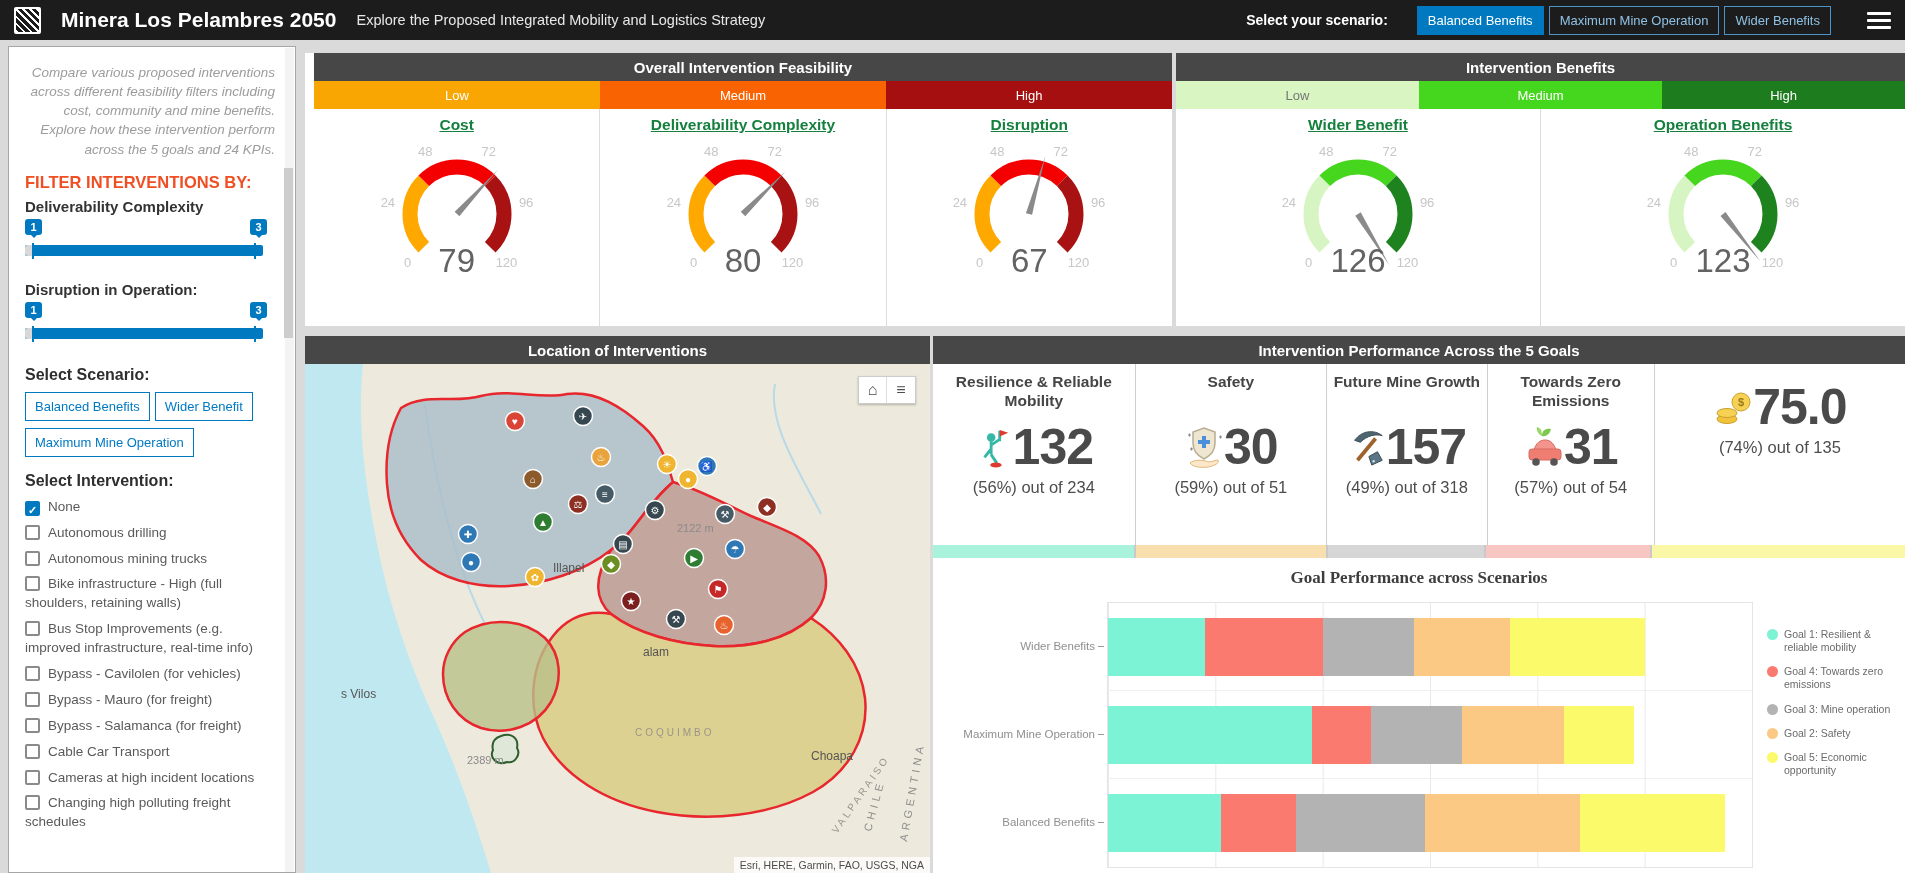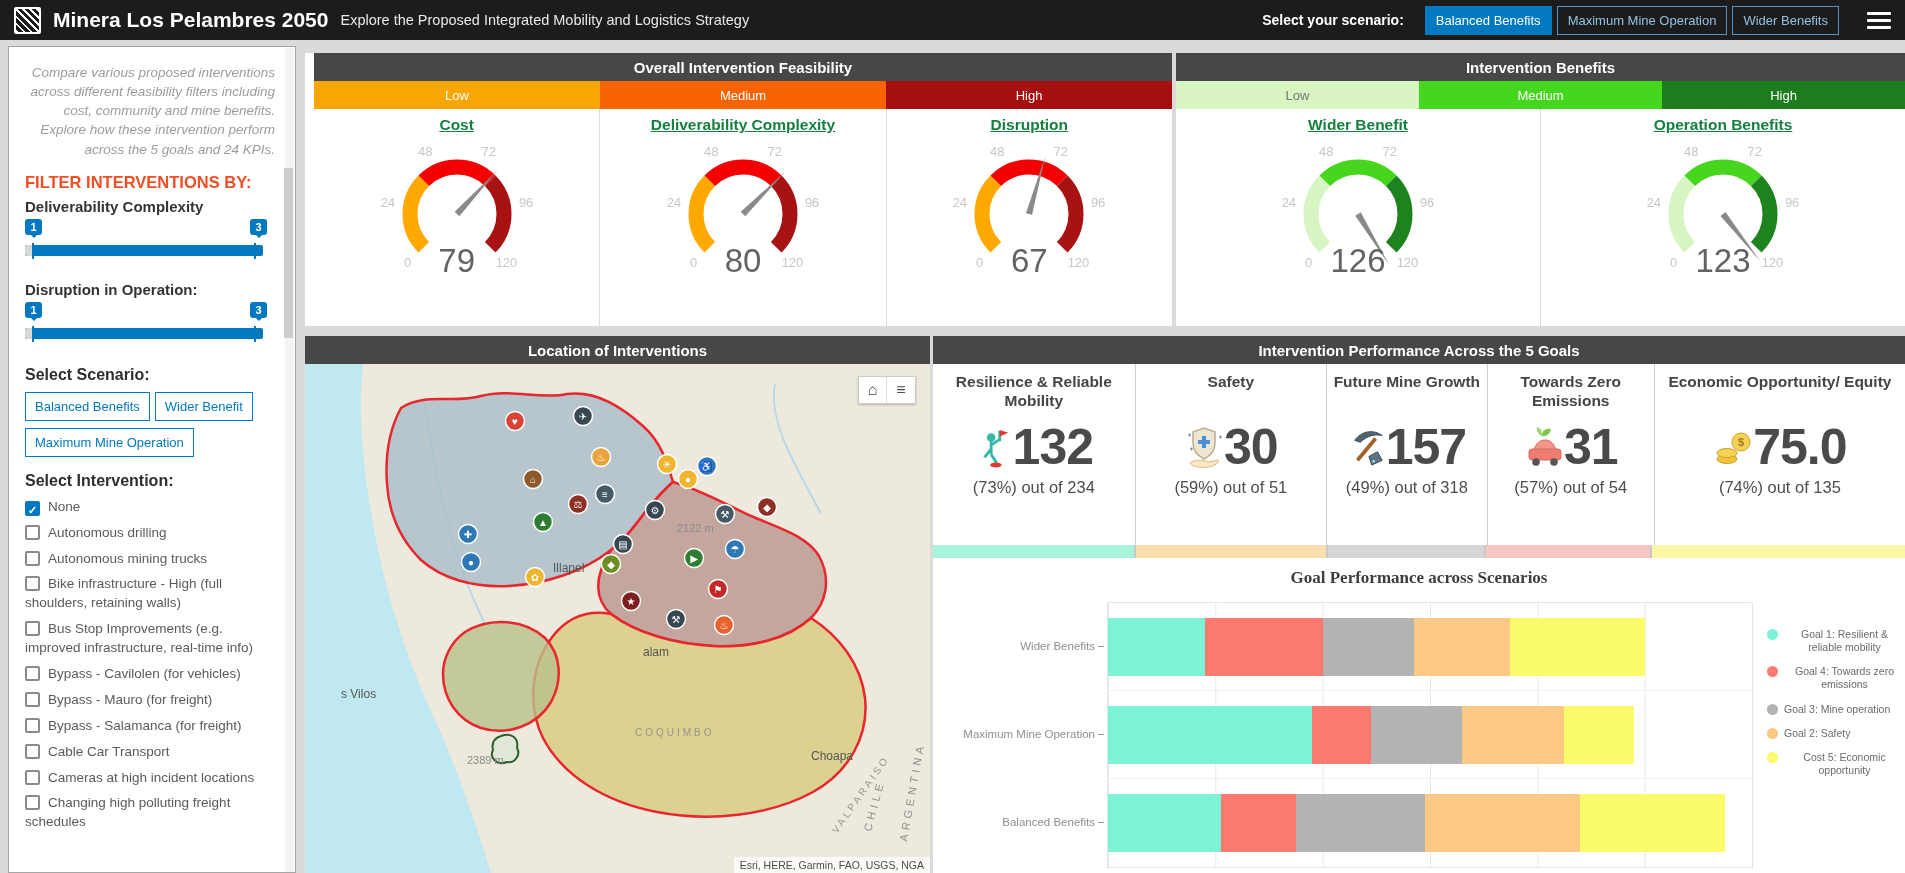--- a/index.html
+++ b/index.html
@@ -3,21 +3,21 @@
 <meta charset="utf-8">
 <style>
   * { box-sizing: border-box; }
   html,body { margin:0; padding:0; }
   body {
     width:1905px; height:873px; position:relative; overflow:hidden;
     background:#dadada; font-family:"Liberation Sans", sans-serif; color:#333;
   }
   
   #appHeader { position:absolute; left:0; top:0; width:1905px; height:40px;
-    background:#1c1c1c; display:flex; align-items:center; padding:0 14px; gap:12px; }
+    background:#1c1c1c; display:flex; align-items:center; padding:0 14px; gap:20px; }
   #logo { width:27px; height:27px; border:2px solid #fff; border-radius:2px;
     background:repeating-linear-gradient(45deg,#fff 0 2px,transparent 2px 5px); flex:0 0 auto; }
   #appTitle { color:#fff; font-size:21px; font-weight:bold; white-space:nowrap; }
   #appSubtitle { color:#e8e8e8; font-size:14.5px; white-space:nowrap; }
   #hdrSpacer { flex:1; }
   #scenarioLabel { color:#fff; font-size:14px; font-weight:bold; margin-right:4px; white-space:nowrap; }
   .hbtn { font-family:inherit; font-size:13px; padding:6px 10px; margin-left:5px; cursor:pointer;
     background:transparent; border:1px solid #4e94c9; color:#8fc1e4; white-space:nowrap; }
   .hbtn.active { background:#0079c1; border-color:#0079c1; color:#fff; }
   #hamburger { margin-left:16px; width:24px; display:flex; flex-direction:column; gap:4px; cursor:pointer; }
@@ -103,21 +103,21 @@
     font-size:11.5px; color:#8f8f8f; text-align:right; padding-right:3px; }
   .ylab:after { content:""; width:6px; height:1px; background:#9a9a9a; margin-left:3px; }
   #plot { flex:1; border:1px solid #e4e4e4; background:#fff;
     background-image:linear-gradient(to right,#e9e9e9 1px,transparent 1px);
     background-size:16.666% 100%; margin-right:14px; }
   .prow { height:88px; border-bottom:1px solid #efefef; position:relative; }
   .prow:last-child { border-bottom:none; }
   .bar { position:absolute; left:0; top:15px; height:58px; display:flex; }
   .bar span { height:100%; }
   #legend { width:138px; padding-top:26px; }
-  .lgItem { display:flex; gap:6px; margin-bottom:11px; align-items:flex-start;text-align:center; }
+  .lgItem { display:flex; gap:6px; margin-bottom:11px; align-items:flex-start; }
   .lgDot { width:11px; height:11px; border-radius:50%; flex:0 0 auto; margin-top:1px; }
   .lgTxt { font-size:10.5px; color:#6b6b6b; line-height:1.25; }
 </style>
 </head>
 <body>
 
 <div id="appHeader">
   <div id="logo"></div>
   <div id="appTitle">Minera Los Pelambres 2050</div>
   <div id="appSubtitle">Explore the Proposed Integrated Mobility and Logistics Strategy</div>
@@ -420,21 +420,21 @@
       <div class="card-title">Resilience &amp; Reliable Mobility</div>
       <div class="card-main">
         <svg width="38" height="44" viewBox="0 0 40 44">
           <circle cx="17" cy="12" r="4.5" fill="#35b8a5"></circle>
           <path d="M17 16 L17 30 M17 20 L26 14 M26 5 L26 16 M17 24 L10 33 M17 30 L23 39" stroke="#35b8a5" stroke-width="3" fill="none"></path>
           <polygon points="26,4 35,7 26,11" fill="#e03a2f"></polygon>
           <ellipse cx="22" cy="41" rx="6" ry="2.6" fill="#e03a2f"></ellipse>
         </svg>
         <div class="card-value">132</div>
       </div>
-      <div class="card-sub">(73%) out of 234</div>
+      <div class="card-sub">(56%) out of 234</div>
     </div>
     <div class="card" style="flex:191">
       <div class="card-title">Safety</div>
       <div class="card-main">
         <svg width="40" height="44" viewBox="0 0 40 44">
           <path d="M20 3 L31 7 V18 C31 27 26 31 20 34 C14 31 9 27 9 18 V7 Z" fill="#efe6d2" stroke="#b9ad92" stroke-width="1.5"></path>
           <path d="M18 11 h4 v4 h4 v4 h-4 v4 h-4 v-4 h-4 v-4 h4 z" fill="#4a90d9"></path>
           <path d="M6 38 C11 34 19 35 25 37 L34 35 C36 38 30 41 24 42 C16 43 9 42 6 38 Z" fill="#fce8c8" stroke="#e0b87a"></path>
           <path d="M4 10 l3 0 M5.5 8.5 l0 3 M35 12 l3 0 M36.5 10.5 l0 3 M6 24 l3 0 M7.5 22.5 l0 3" stroke="#8a8a8a" stroke-width="1.2"></path>
         </svg>
@@ -464,21 +464,20 @@
           <path d="M10 25 C12 18 16 15 21 15 C27 15 30 19 32 25 Z" fill="#f3958c" stroke="#d96a60"></path>
           <rect x="5" y="24" width="32" height="11" rx="3" fill="#ef7d72" stroke="#d96a60"></rect>
           <circle cx="12" cy="37" r="3.8" fill="#555"></circle>
             <circle cx="30" cy="37" r="3.8" fill="#555"></circle>
         </svg>
         <div class="card-value">31</div>
       </div>
       <div class="card-sub">(57%) out of 54</div>
     </div>
     <div class="card" style="flex:255">
-      <div class="card-title">Economic Opportunity/ Equity</div>
       <div class="card-main">
         <svg width="40" height="44" viewBox="0 0 40 44">
           <ellipse cx="14" cy="34" rx="10" ry="4.5" fill="#f2c23a" stroke="#caa22f"></ellipse>
           <ellipse cx="14" cy="28" rx="10" ry="4.5" fill="#f7d154" stroke="#caa22f"></ellipse>
           <circle cx="28" cy="17" r="9" fill="#f7d154" stroke="#caa22f"></circle>
           <text x="28" y="21" text-anchor="middle" font-size="11" font-weight="bold" fill="#9a7a1d">$</text>
         </svg>
         <div class="card-value">75.0</div>
       </div>
       <div class="card-sub">(74%) out of 135</div>
@@ -542,18 +541,18 @@
           <div class="lgItem">
             <span class="lgDot" style="background: rgb(179, 179, 179);"></span>
             <span class="lgTxt">Goal 3: Mine operation</span>
           </div>
           <div class="lgItem">
             <span class="lgDot" style="background: rgb(251, 201, 131);"></span>
             <span class="lgTxt">Goal 2: Safety</span>
           </div>
           <div class="lgItem">
             <span class="lgDot" style="background: rgb(251, 250, 107);"></span>
-            <span class="lgTxt">Cost 5: Economic opportunity</span>
+            <span class="lgTxt">Goal 5: Economic opportunity</span>
           </div>
         </div>
     </div>
   </div>
 </div>
 
 </body></html>

